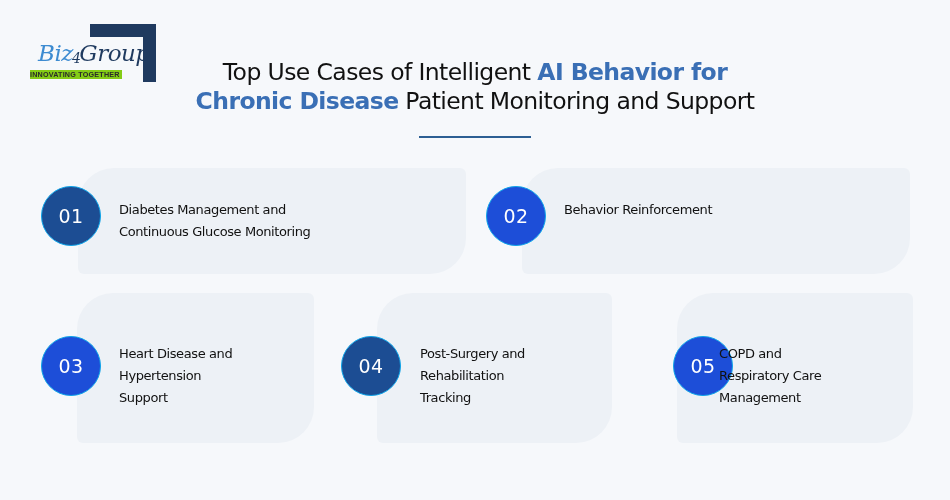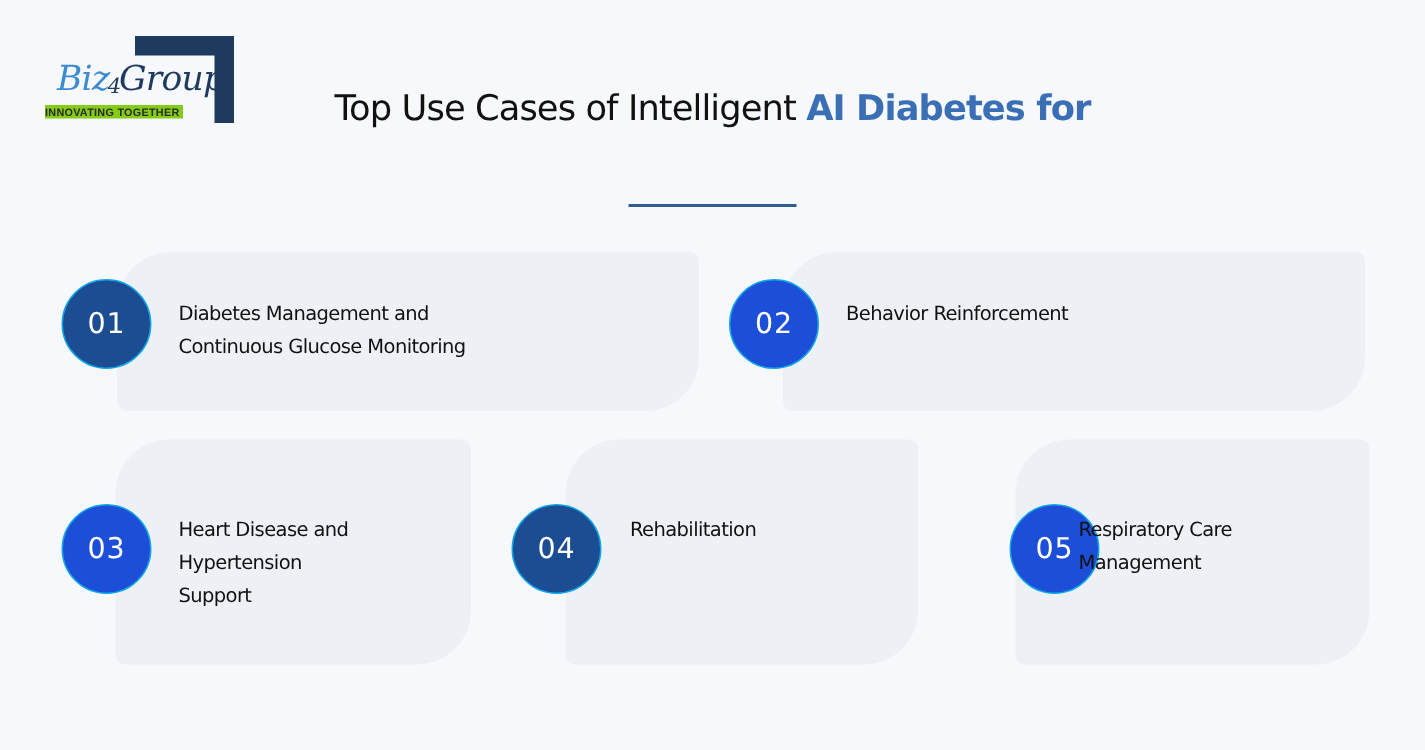--- a/index.html
+++ b/index.html
@@ -63,21 +63,24 @@
 <div class="logo">
   <div class="logo-bracket"></div>
   <div class="logo-word">
     <span class="logo-biz">Biz</span><span class="logo-four">4</span><span class="logo-group">Group</span>
   </div>
   <div class="logo-tag">INNOVATING TOGETHER</div>
 </div>
 
 <div class="title">
   <div>
-    <span>Top Use Cases of Intelligent </span><span class="accent">AI Diabetes for</span>
+    <span>Top Use Cases of Intelligent </span><span class="accent">AI Behavior for</span>
+  </div>
+  <div>
+    <span class="accent">Chronic Disease</span><span> Patient Monitoring and Support</span>
   </div>
 </div>
 <div class="divider"></div>
 
 <div class="card" style="left:78px; top:168px; width:388px; height:106px;"></div>
 <div class="circle dark" style="left:41px; top:186px;">01</div>
 <div class="label" style="left:119px; top:199px;">
   <span>Diabetes Management and</span>
   <span>Continuous Glucose Monitoring</span>
 </div>
@@ -92,21 +95,24 @@
 <div class="circle light" style="left:41px; top:336px;">03</div>
 <div class="label" style="left:119px; top:343px;">
   <span>Heart Disease and</span>
   <span>Hypertension</span>
   <span>Support</span>
 </div>
 
 <div class="card" style="left:377px; top:293px; width:235px; height:150px;"></div>
 <div class="circle dark" style="left:341px; top:336px;">04</div>
 <div class="label" style="left:420px; top:343px;">
+  <span>Post-Surgery and</span>
   <span>Rehabilitation</span>
+  <span>Tracking</span>
 </div>
 
 <div class="card" style="left:677px; top:293px; width:236px; height:150px;"></div>
 <div class="circle light" style="left:673px; top:336px;">05</div>
 <div class="label" style="left:719px; top:343px;">
+  <span>COPD and</span>
   <span>Respiratory Care</span>
   <span>Management</span>
 </div>
 
 </body></html>

